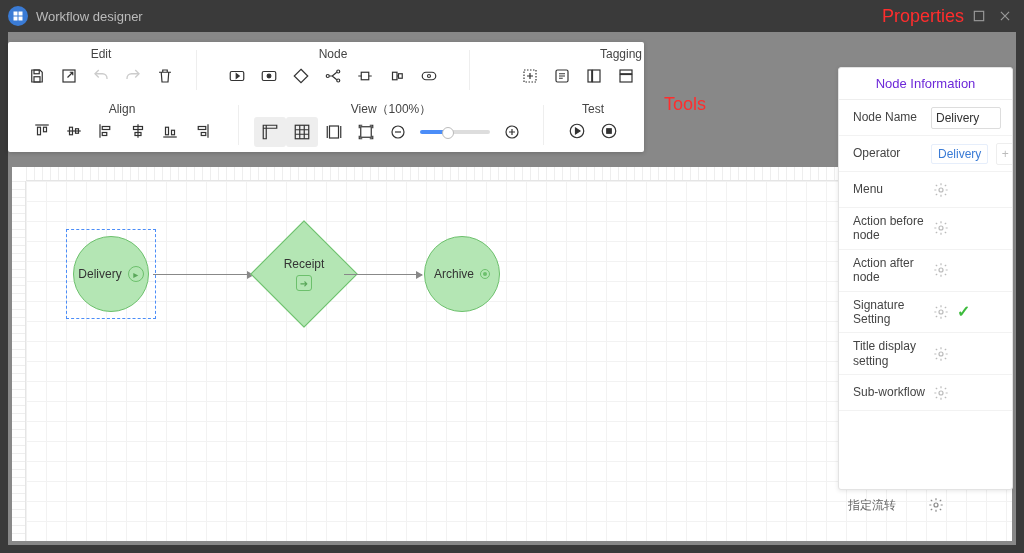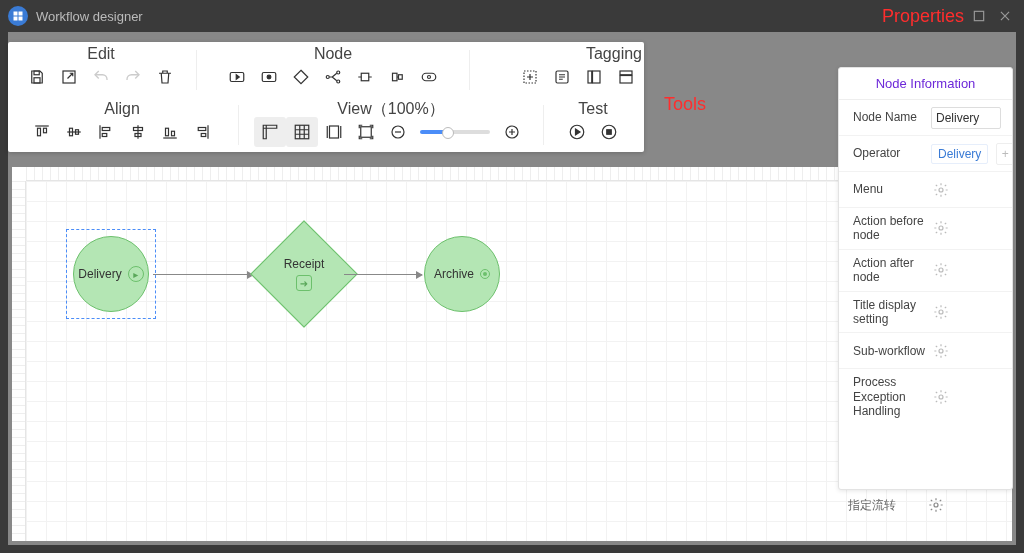--- a/index.html
+++ b/index.html
@@ -15,21 +15,21 @@
   
   .anno { position:absolute; color:#ff2d2d; font-size:18px; pointer-events:none; }
 
   
   .content-frame { position:absolute; top:32px; left:8px; right:8px; bottom:8px; background:#888; }
 
   
   .toolbar { position:absolute; top:10px; left:0; width:636px; height:110px; background:#fff; border-radius:2px; box-shadow:0 1px 4px rgba(0,0,0,.2); display:flex; flex-direction:column; z-index:5; }
   .tb-row { display:flex; height:50%; }
   .tb-group { display:flex; flex-direction:column; align-items:center; justify-content:space-between; padding:4px 0 6px; }
-  .tb-group-label { font-size:16px; color:#444; height:16px; display:flex; align-items:center; }
+  .tb-group-label { font-size:12px; color:#444; height:16px; display:flex; align-items:center; }
   .tb-icons { display:flex; align-items:center; flex:1; }
   .tb-icon { width:32px; height:30px; display:flex; align-items:center; justify-content:center; cursor:pointer; color:#333; border-radius:3px; }
   .tb-icon.active { background:#eee; }
   .tb-sep { width:1px; height:40px; background:#eee; margin:6px 2px; align-self:center; }
   .zoom-slider { width:70px; height:4px; background:linear-gradient(to right,#4b8df8 0%,#4b8df8 40%,#ddd 40%,#ddd 100%); border-radius:2px; margin:0 6px; position:relative; }
   .zoom-slider::after{content:"";position:absolute;top:-3px;left:40%;width:10px;height:10px;border-radius:50%;background:#fff;border:1px solid #bbb;transform:translateX(-50%);}
 
   
   .canvas-wrap { position:absolute; top:135px; left:4px; right:4px; bottom:4px; background:#fff; }
   .ruler-h { position:absolute; top:0; left:14px; right:0; height:14px; background:repeating-linear-gradient(to right,#eee 0,#eee 1px,transparent 1px,transparent 8px); border-bottom:1px solid #e5e5e5; }
@@ -413,20 +413,32 @@
       <div class="pval">
           <span class="gear">
             <svg width="16" height="16" viewBox="0 0 24 24" fill="none" stroke="currentColor" stroke-width="1.8">
               <circle cx="12" cy="12" r="3"></circle>
               <path d="M12 2v3M12 19v3M4.2 4.2l2.1 2.1M17.7 17.7l2.1 2.1M2 12h3M19 12h3M4.2 19.8l2.1-2.1M17.7 6.3l2.1-2.1"></path>
             </svg>
           </span>
         </div>
     </div>
 
+    <div class="props-row">
+      <div class="plabel">Signature Setting</div>
+      <div class="pval">
+        <span class="gear">
+            <svg width="16" height="16" viewBox="0 0 24 24" fill="none" stroke="currentColor" stroke-width="1.8">
+              <circle cx="12" cy="12" r="3"></circle>
+              <path d="M12 2v3M12 19v3M4.2 4.2l2.1 2.1M17.7 17.7l2.1 2.1M2 12h3M19 12h3M4.2 19.8l2.1-2.1M17.7 6.3l2.1-2.1"></path>
+            </svg>
+          </span>
+        <span class="check">✓</span>
+      </div>
+    </div>
 
     <div class="props-row">
       <div class="plabel">Title display setting</div>
       <div class="pval">
           <span class="gear">
             <svg width="16" height="16" viewBox="0 0 24 24" fill="none" stroke="currentColor" stroke-width="1.8">
               <circle cx="12" cy="12" r="3"></circle>
               <path d="M12 2v3M12 19v3M4.2 4.2l2.1 2.1M17.7 17.7l2.1 2.1M2 12h3M19 12h3M4.2 19.8l2.1-2.1M17.7 6.3l2.1-2.1"></path>
             </svg>
           </span>
@@ -438,31 +450,20 @@
       <div class="pval">
           <span class="gear">
             <svg width="16" height="16" viewBox="0 0 24 24" fill="none" stroke="currentColor" stroke-width="1.8">
               <circle cx="12" cy="12" r="3"></circle>
               <path d="M12 2v3M12 19v3M4.2 4.2l2.1 2.1M17.7 17.7l2.1 2.1M2 12h3M19 12h3M4.2 19.8l2.1-2.1M17.7 6.3l2.1-2.1"></path>
             </svg>
           </span>
         </div>
     </div>
 
-    <div class="props-row" style="border-bottom:none;">
-      <div class="plabel">Process Exception Handling</div>
-      <div class="pval">
-          <span class="gear">
-            <svg width="16" height="16" viewBox="0 0 24 24" fill="none" stroke="currentColor" stroke-width="1.8">
-              <circle cx="12" cy="12" r="3"></circle>
-              <path d="M12 2v3M12 19v3M4.2 4.2l2.1 2.1M17.7 17.7l2.1 2.1M2 12h3M19 12h3M4.2 19.8l2.1-2.1M17.7 6.3l2.1-2.1"></path>
-            </svg>
-          </span>
-        </div>
-    </div>
   </div>
 
   <div class="stray-row">
     <div class="plabel">指定流转</div>
     <span class="gear">
         <svg width="16" height="16" viewBox="0 0 24 24" fill="none" stroke="currentColor" stroke-width="1.8">
           <circle cx="12" cy="12" r="3"></circle>
           <path d="M12 2v3M12 19v3M4.2 4.2l2.1 2.1M17.7 17.7l2.1 2.1M2 12h3M19 12h3M4.2 19.8l2.1-2.1M17.7 6.3l2.1-2.1"></path>
         </svg>
       </span>

